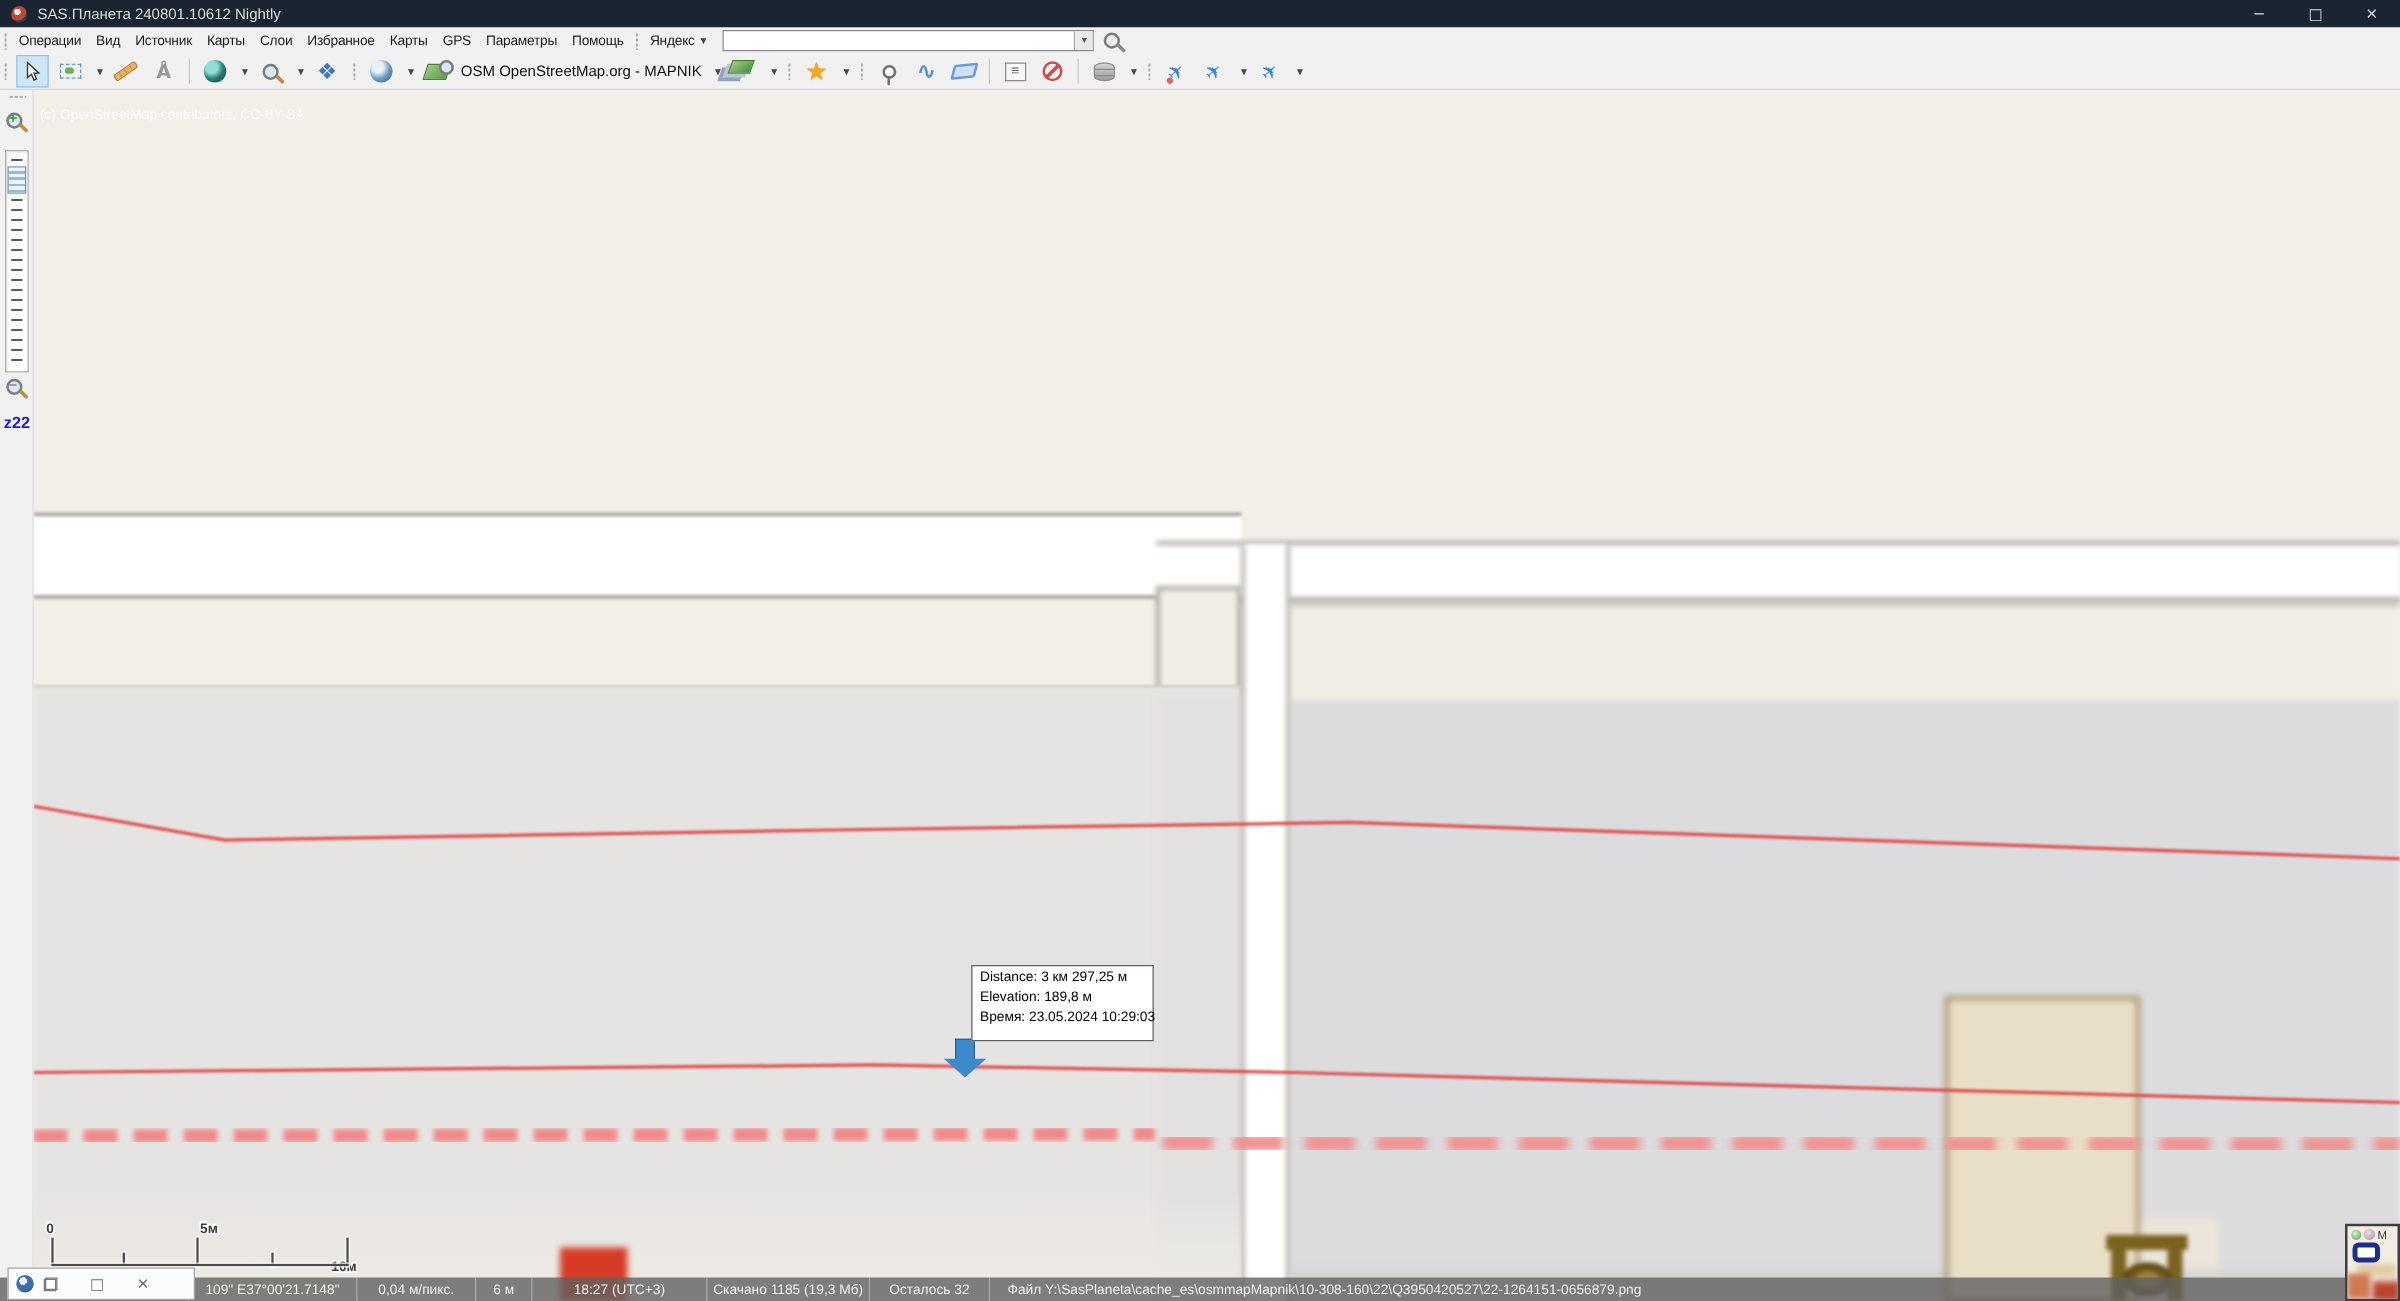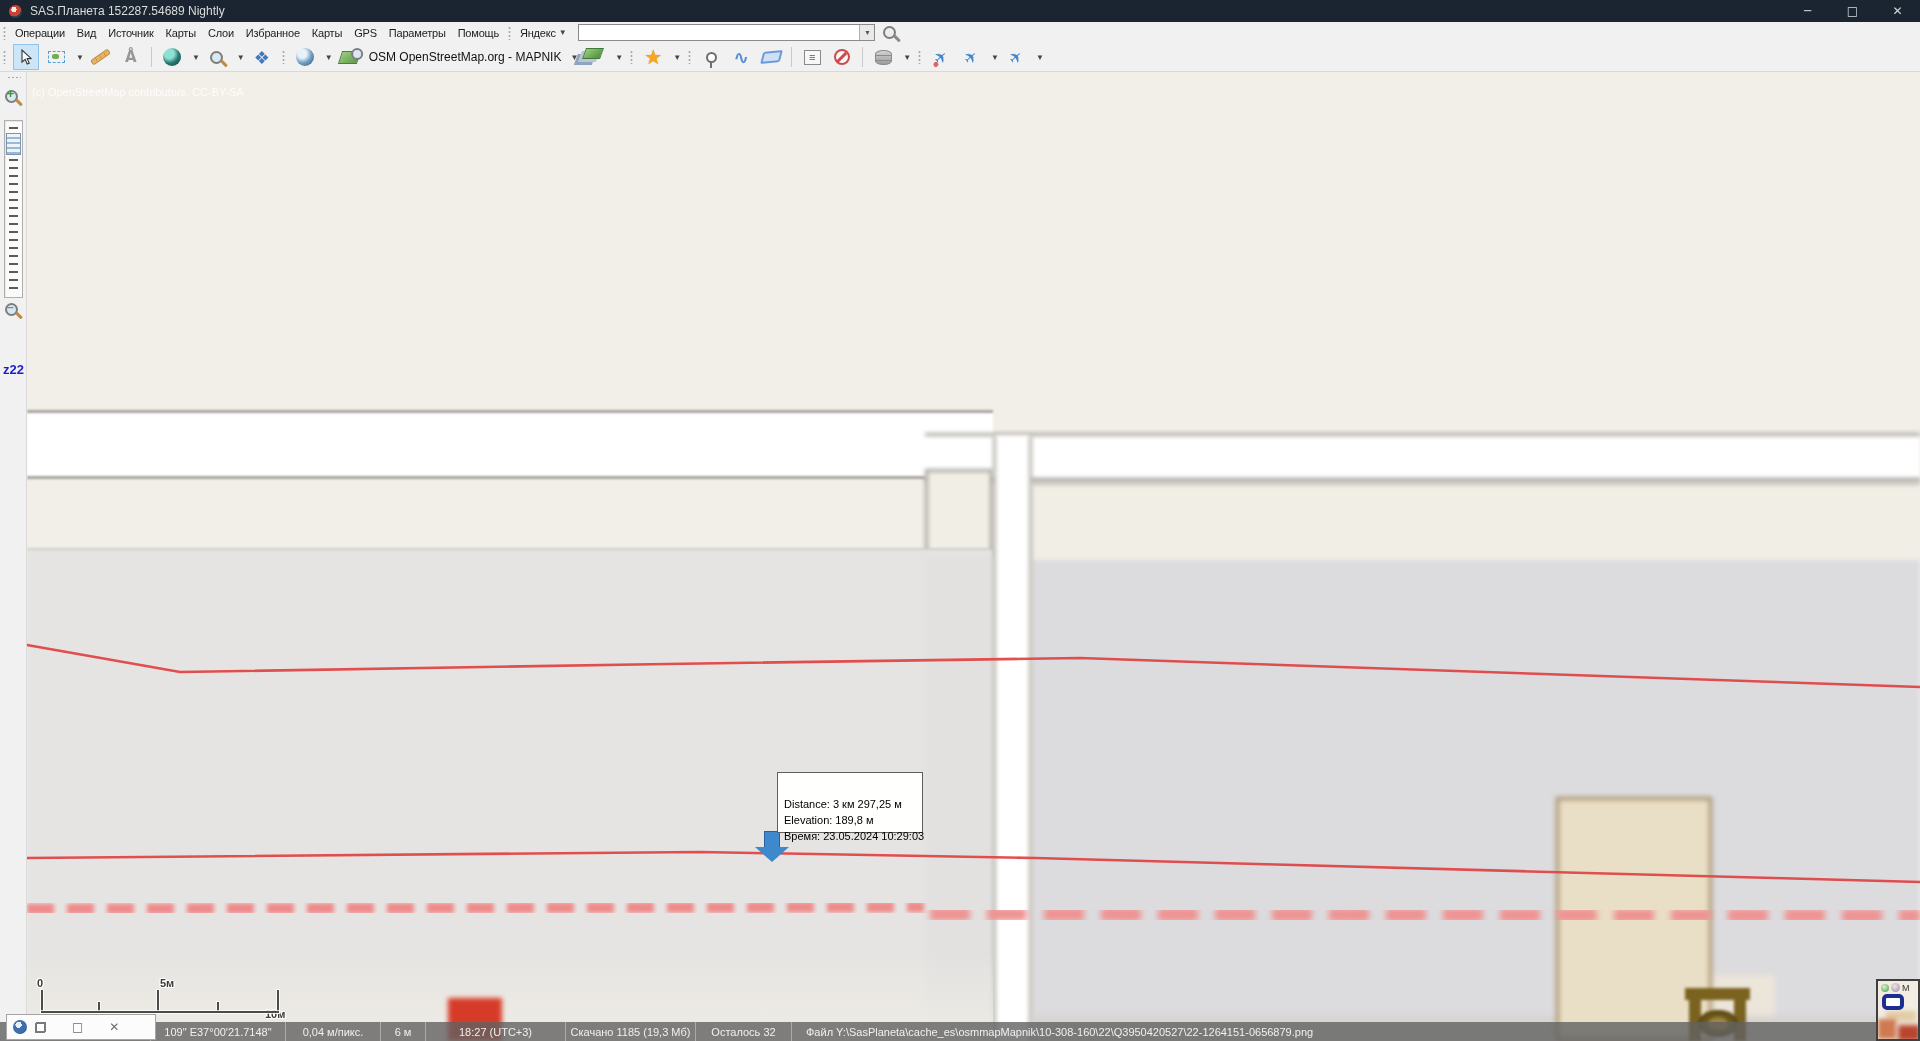--- a/index.html
+++ b/index.html
@@ -92,21 +92,21 @@
   .sb-zoomin { position:absolute; left:5px; top:18px; }
   .sb-zoomout { position:absolute; left:5px; top:231px; }
   .slider { position:absolute; left:4px; top:48px; width:19px; height:178px; background:#fbfbfa;
             border:1px solid #b2afab; box-shadow:inset 1px 1px 0 #e8e8e8; }
   .slider-ticks { position:absolute; left:4px; top:6px; width:9px; bottom:6px;
                   background:repeating-linear-gradient(to bottom, #5a5a5a 0 2px, transparent 2px 8px); }
   .slider-thumb { position:absolute; left:1px; top:12px; width:15px; height:22px;
                   border:1px solid #7a96b5;
                   background:repeating-linear-gradient(to bottom,#eef4fb 0 3px,#9db8d2 3px 5px); }
   .zoom-label { position:absolute; left:0; top:258px; width:27px; text-align:center;
-                color:#1d1dcb; font-weight:bold; font-size:13px;margin-top:32px; }
+                color:#1d1dcb; font-weight:bold; font-size:13px; }
 
   
   .map { position:absolute; left:27px; top:72px; width:1893px; height:969px; background:#f2efe9; overflow:hidden; }
   .map * { pointer-events:none; }
   .road-left  { position:absolute; left:0; top:338px; width:966px; height:69px; background:#fff;
                 border-top:3px solid #a7a49e; border-bottom:3px solid #a7a49e; filter:blur(1.2px); }
   .road-right { position:absolute; left:898px; top:361px; width:995px; height:48px; background:#fff;
                 border-top:3px solid #a7a49e; border-bottom:3px solid #a7a49e; filter:blur(2px); }
   .road-vert  { position:absolute; left:966px; top:364px; width:39px; height:605px; background:#fff;
                 border-left:3px solid #b3b0aa; border-right:3px solid #b3b0aa; filter:blur(2px); }
@@ -131,21 +131,21 @@
   .gate .post-r { position:absolute; left:57px; top:6px;  width:12px; height:53px; background:#7a621f; }
   .gate .oval   { position:absolute; left:21px; top:28px; width:40px; height:27px; border-radius:50%;
                   background:#6f591c; box-shadow:inset 0 0 0 4px #5f4b15; }
   .gate .oval::after { content:""; position:absolute; left:10px; top:7px; width:20px; height:13px;
                   border-radius:50%; background:#9a8440; }
   svg.tracks { position:absolute; left:0; top:0; }
   .map-attribution { position:absolute; left:5px; top:14px; font-size:11px; color:rgba(255,255,255,.85); }
 
   
   .map-tooltip { position:absolute; left:750px; top:700px; width:146px; height:61px; background:#fffffe;
-                 border:1px solid #5f5f5f; padding:23px 6px; font-size:11px; line-height:16px; color:#000;
+                 border:1px solid #5f5f5f; padding:1px 6px; font-size:11px; line-height:16px; color:#000;
                  white-space:nowrap; }
   .marker-stem { position:absolute; left:737px; top:759px; width:16px; height:17px; background:#3d89cc;
                  border:1px solid #2762a0; border-bottom:none; }
   .marker-head { position:absolute; left:728px; top:775px; width:0; height:0;
                  border-left:17px solid transparent; border-right:17px solid transparent;
                  border-top:15px solid #3d89cc; }
 
   
   .scale-label { position:absolute; font-size:11px; font-weight:bold; color:#3c3b39;
                  text-shadow:-1px 0 #fff,1px 0 #fff,0 -1px #fff,0 1px #fff,1px 1px #fff,-1px -1px #fff; }
@@ -186,21 +186,21 @@
              border-radius:5px; background:#fff; }
   .mm-blob1 { position:absolute; left:0px; top:38px; width:18px; height:20px; background:#cf7a52; filter:blur(2px); }
   .mm-blob2 { position:absolute; left:20px; top:44px; width:22px; height:16px; background:#b8452c; filter:blur(2.5px); }
   .mm-blob3 { position:absolute; left:8px; top:30px; width:30px; height:10px; background:#e2cba6; filter:blur(2px); }
 </style>
 </head>
 <body>
 
 <div class="titlebar">
   <div class="app-icon"></div>
-  <div class="titlebar-text">SAS.Планета 152287.54689 Nightly</div>
+  <div class="titlebar-text">SAS.Планета 240801.10612 Nightly</div>
   <div class="win-buttons">
     <div class="win-btn">─</div>
     <div class="win-btn">□</div>
     <div class="win-btn">✕</div>
   </div>
 </div>
 
 <div class="menubar">
   <div class="grip-v"></div>
   <div class="menu-item">Операции</div>

